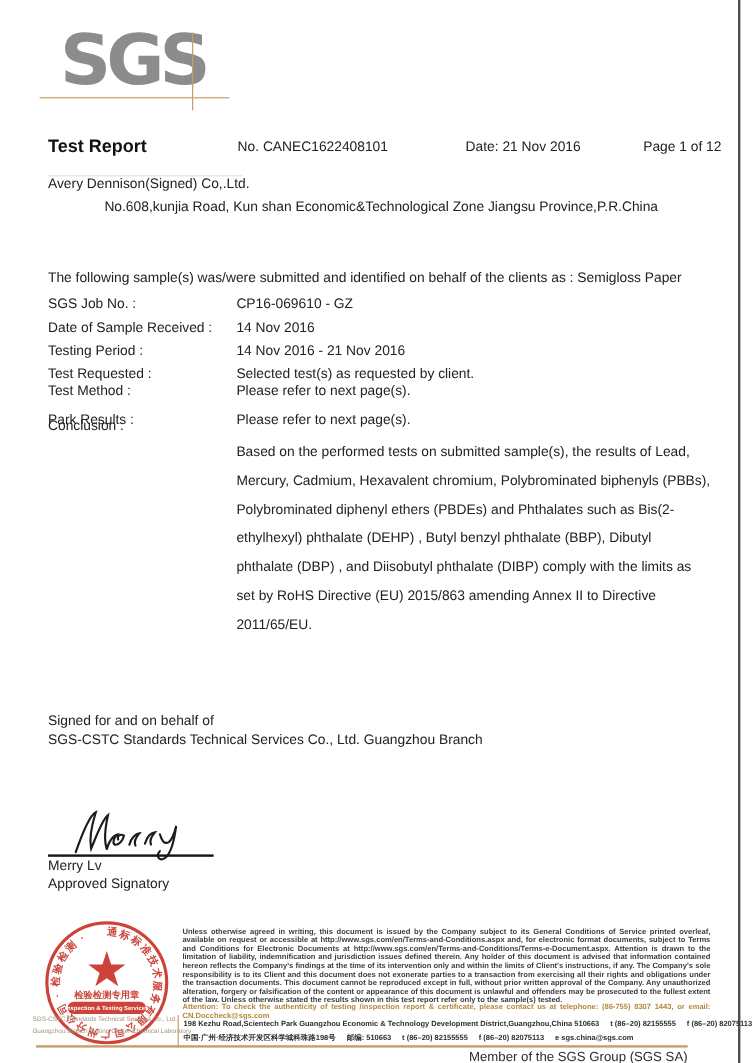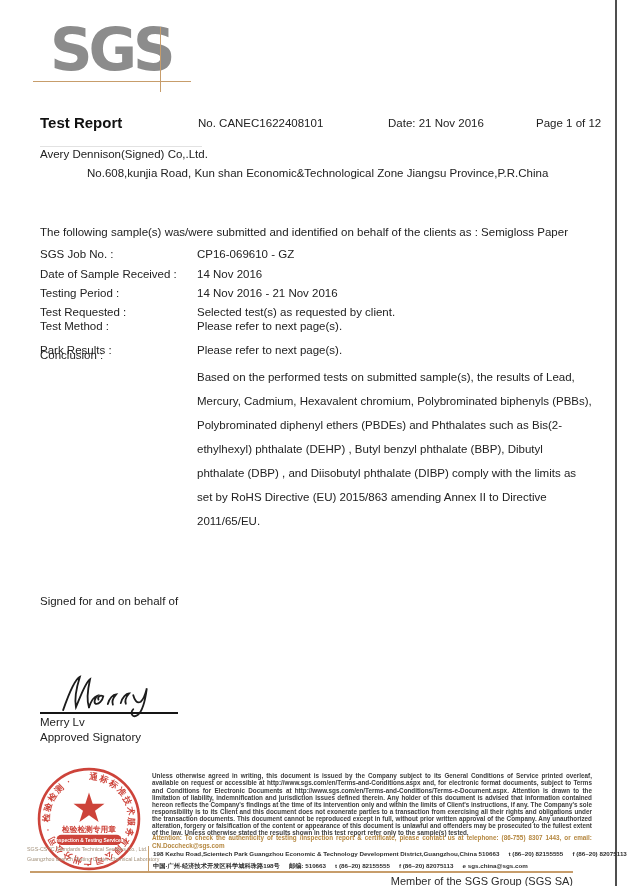--- a/index.html
+++ b/index.html
@@ -90,20 +90,21 @@
 <div class="abs val" style="top:320px">Please refer to next page(s).</div>
 
 <div class="abs lbl" style="top:344px">Park Results :</div>
 <div class="abs val" style="top:344px">Please refer to next page(s).</div>
 
 <div class="abs lbl" style="top:349px">Conclusion :</div>
 <div class="abs val conclusion-val" style="top:365px">Based on the performed tests on submitted sample(s), the results of Lead, Mercury, Cadmium, Hexavalent chromium, Polybrominated biphenyls (PBBs), Polybrominated diphenyl ethers (PBDEs) and Phthalates such as Bis(2-ethylhexyl) phthalate (DEHP) , Butyl benzyl phthalate (BBP), Dibutyl phthalate (DBP) , and Diisobutyl phthalate (DIBP) comply with the limits as set by RoHS Directive (EU) 2015/863 amending Annex II to Directive 2011/65/EU.</div>
 
 <div class="abs signed-block">
   <div>Signed for and on behalf of</div>
+  <div>SGS-CSTC Standards Technical Services Co., Ltd. Guangzhou Branch</div>
 </div>
 
 <svg class="abs sig-svg" width="140" height="60" viewBox="0 0 140 60">
   <title>Merry</title>
   <g transform="rotate(-4 70 30)" stroke="#1c1c1c" stroke-width="1.8" fill="none" stroke-linecap="round">
     <path d="M10 44 C16 30 24 14 29 12 C25 22 22 34 23 42 C28 32 34 18 39 15 C36 25 34 36 36 43"></path>
     <path d="M36 43 C38 38 41 33 45 32 C42 35 41 39 43 40 C46 41 50 37 51 33 C48 31 45 33 46 36"></path>
     <path d="M55 41 C57 35 61 32 64 32 C61 35 59 39 60 42"></path>
     <path d="M68 41 C70 35 74 32 77 32 C74 35 72 39 73 42"></path>
     <path d="M81 34 C82 39 84 43 88 41 C92 38 94 31 95 28 C93 38 90 50 84 54 C79 57 76 52 80 48"></path>

